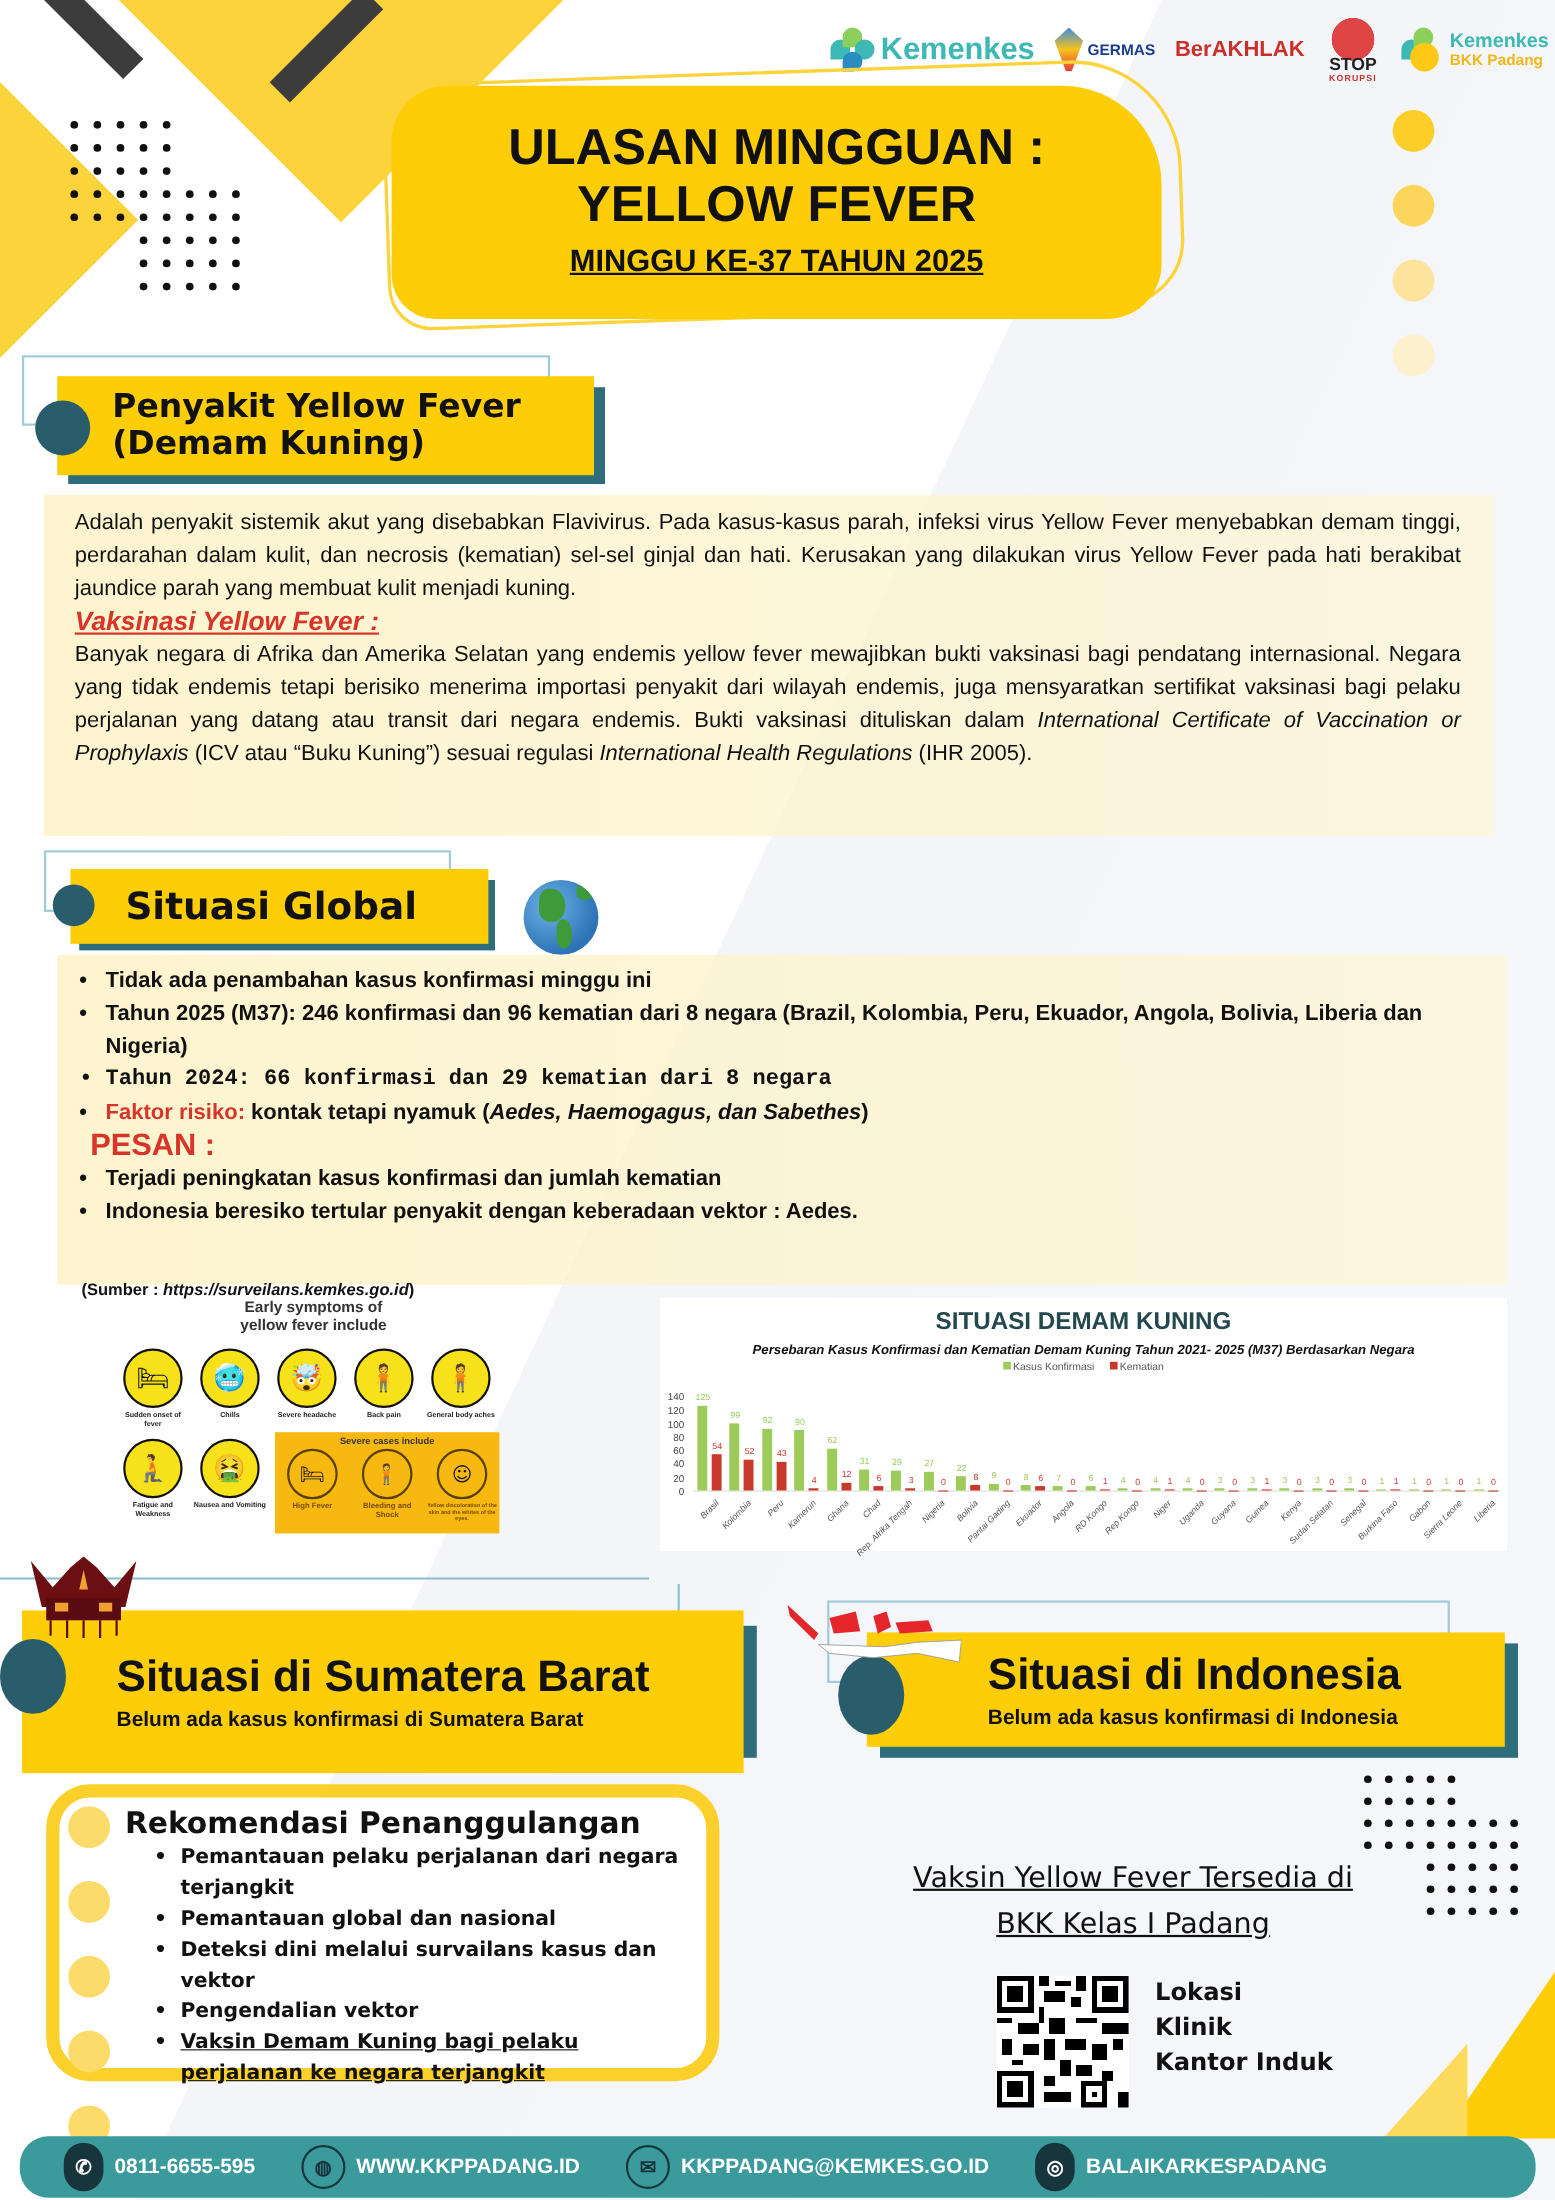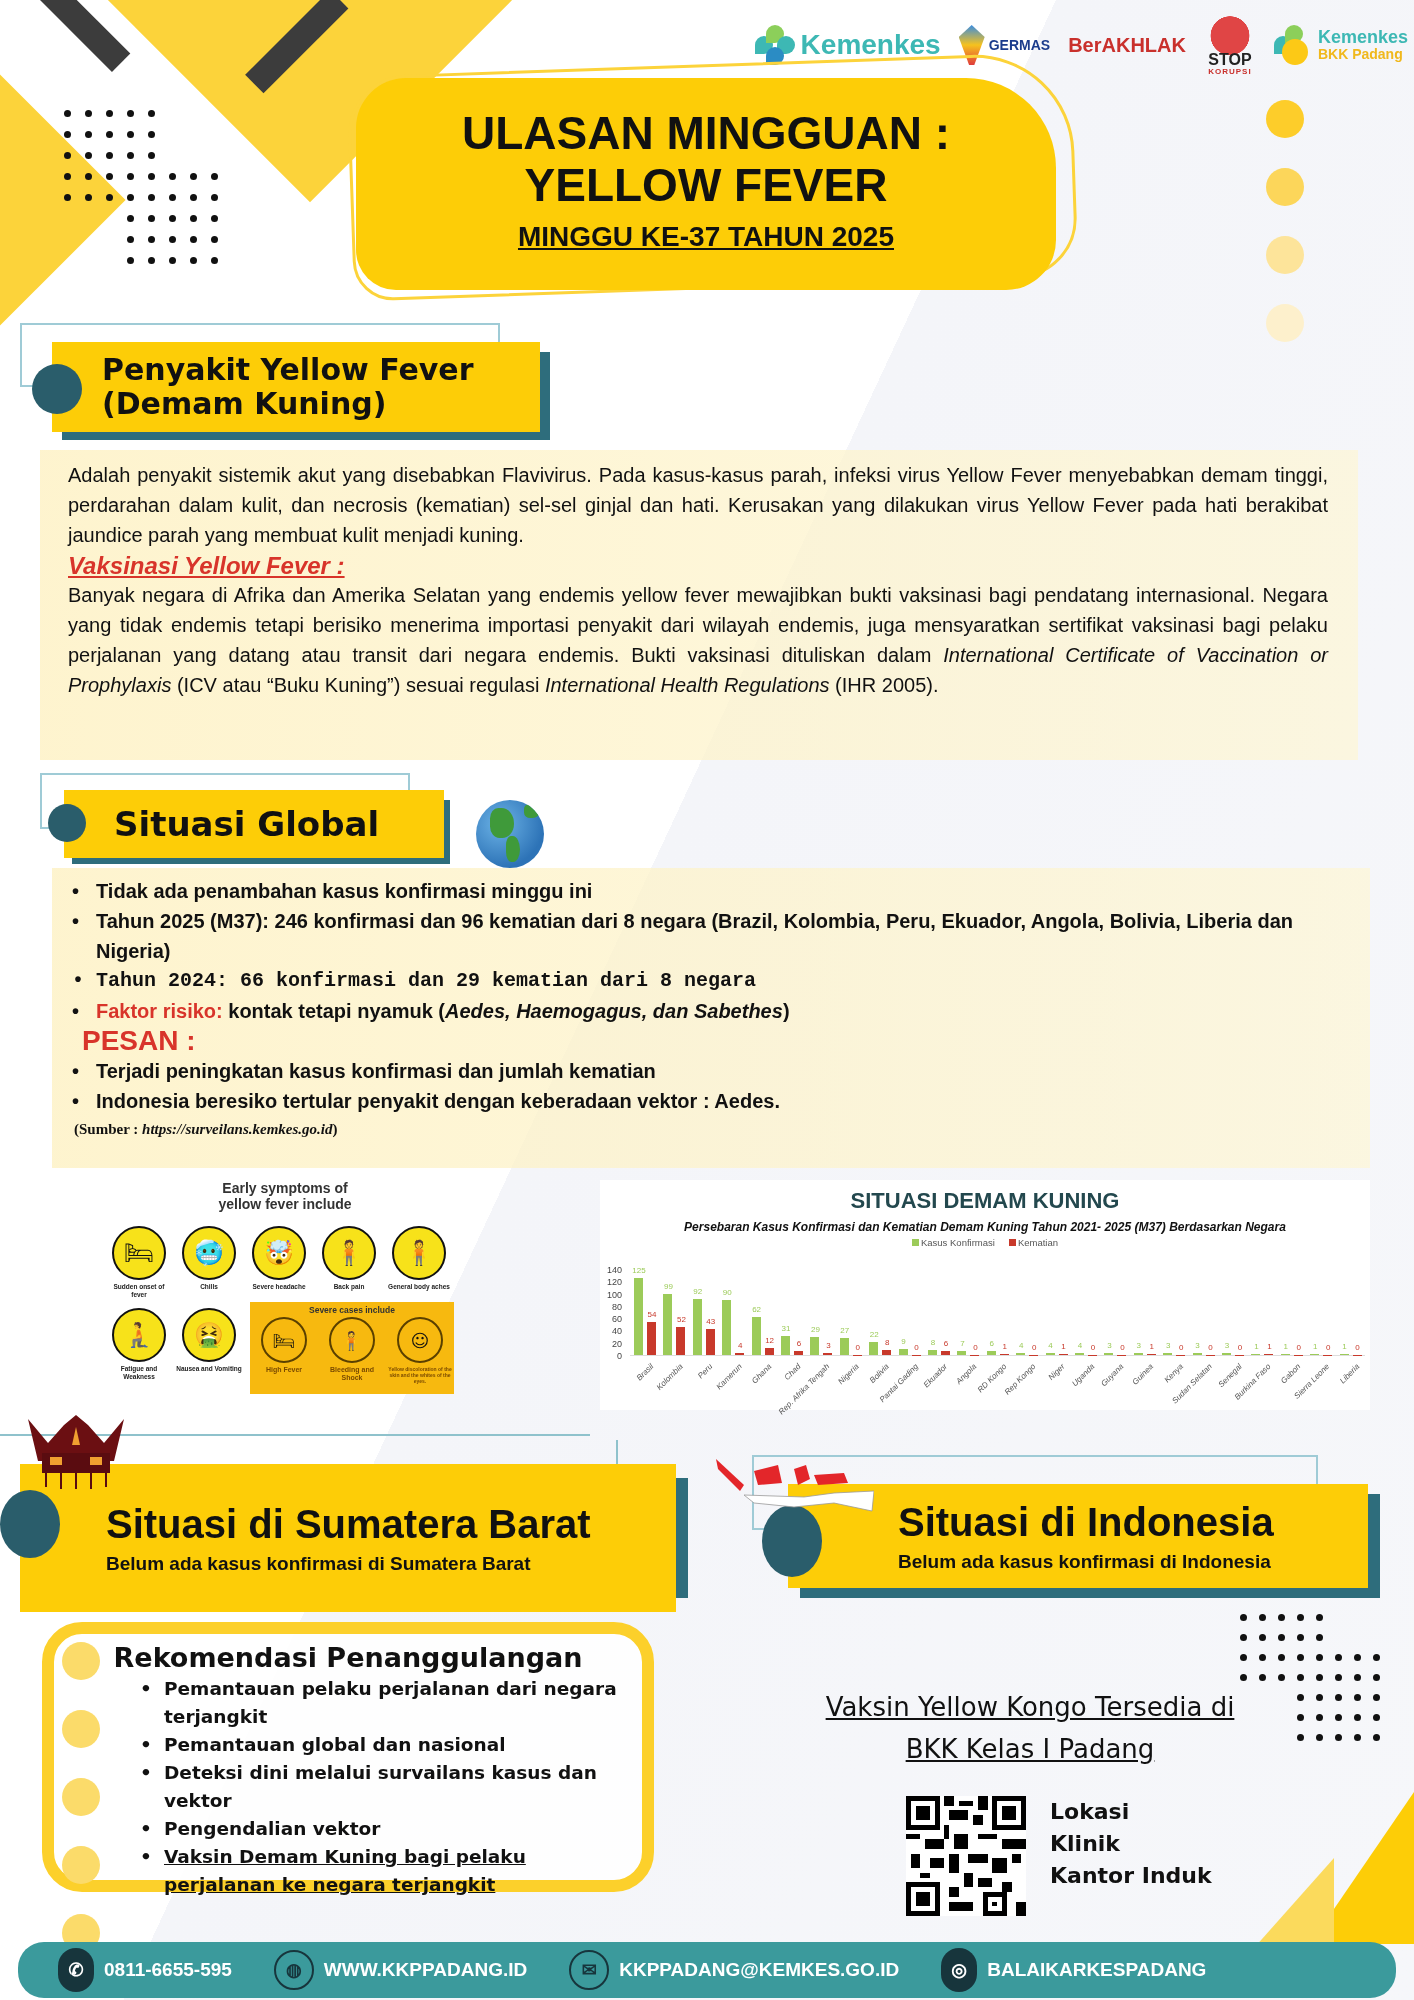--- a/index.html
+++ b/index.html
@@ -275,21 +275,21 @@
     <li style="font-weight:bold;">Tidak ada penambahan kasus konfirmasi minggu ini</li>
     <li style="font-weight:bold;">Tahun 2025 (M37): 246 konfirmasi dan 96 kematian dari 8 negara (Brazil, Kolombia, Peru, Ekuador, Angola, Bolivia, Liberia dan Nigeria)</li>
     <li style="font-weight:bold;font-family:Liberation Mono, monospace;">Tahun 2024: 66 konfirmasi dan 29 kematian dari 8 negara</li>
     <li style="font-weight:bold;"><span class="red">Faktor risiko:</span><span> kontak tetapi nyamuk (</span><i>Aedes, Haemogagus, dan Sabethes</i><span>)</span></li>
   </ul>
   <div class="red" style="font-family:Liberation Sans, sans-serif; font-weight:bold; font-size:28px; line-height:30px; padding-left:16px;">PESAN :</div>
   <ul class="bul">
     <li style="font-weight:bold;">Terjadi peningkatan kasus konfirmasi dan jumlah kematian</li>
     <li style="font-weight:bold;">Indonesia beresiko tertular penyakit dengan keberadaan vektor : Aedes.</li>
   </ul>
-  <div style="font-family:Liberation Serif, serif; font-weight:bold; font-size:15px; line-height:26px; padding-left:8px;"><span>(Sumber : </span><i>https://surveilans.kemkes.go.id</i><span>)</span></div>
+  <div style="font-family:Liberation Sans, sans-serif; font-weight:bold; font-size:15px; line-height:26px; padding-left:8px;margin-top:44px;"><span>(Sumber : </span><i>https://surveilans.kemkes.go.id</i><span>)</span></div>
 </div>
 
 <div class="abs symp">
   <div class="symp-title">
     <div>Early symptoms of</div>
     <div>yellow fever include</div>
   </div>
   <div class="symp-row" style="left:6px; top:46px; gap:4px;">
     <div class="sym">
         <div class="c">🛏</div>
@@ -646,21 +646,21 @@
     <i style="visibility:hidden"></i>
     <i style="visibility:hidden"></i>
     <i></i>
     <i></i>
     <i></i>
     <i></i>
     <i></i>
 </div>
 
 <div class="abs vaksin-title">
-  <span>Vaksin Yellow Kongo Tersedia di </span><br>
+  <span>Vaksin Yellow Fever Tersedia di </span><br>
   <span>BKK Kelas I Padang</span>
 </div>
 
 <svg class="abs qr" viewBox="0 0 25 25" shape-rendering="crispEdges">
   <rect width="25" height="25" fill="#fff"></rect>
   <g fill="#000">
     <rect x="0" y="0" width="7" height="7"></rect>
       <rect x="1" y="1" width="5" height="5" fill="#fff"></rect>
       <rect x="2" y="2" width="3" height="3"></rect>
     <rect x="18" y="0" width="7" height="7"></rect>

